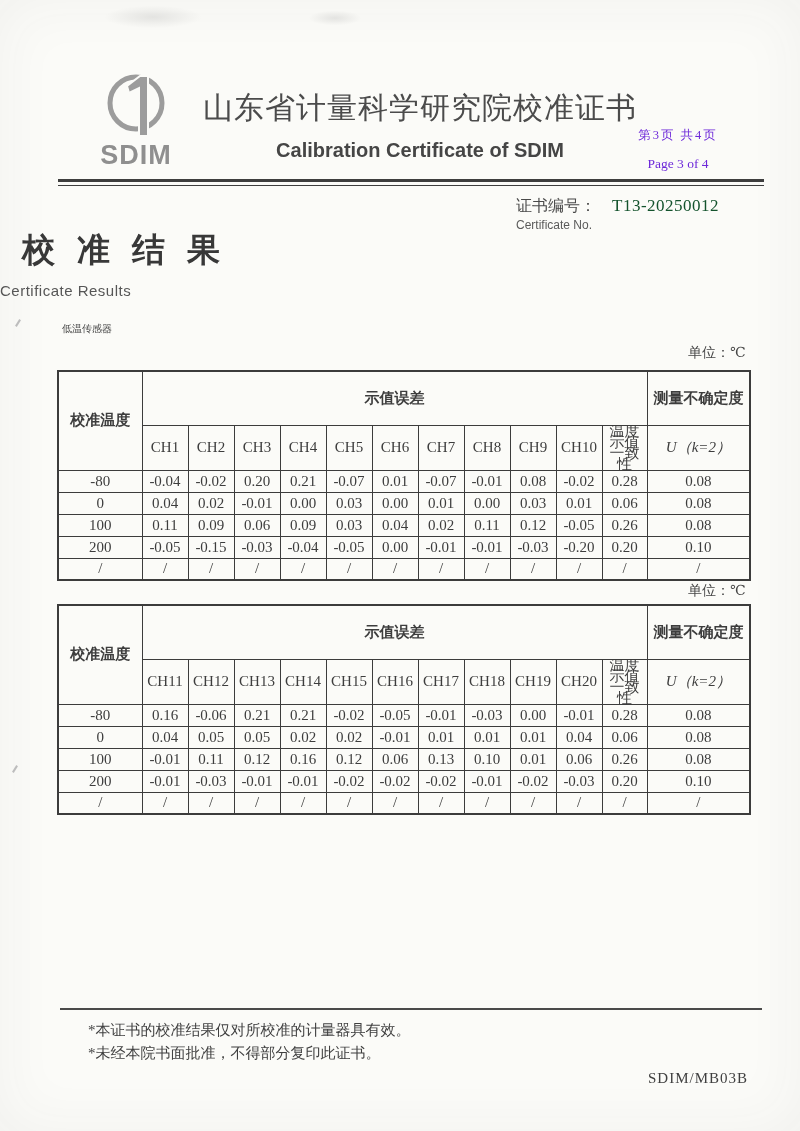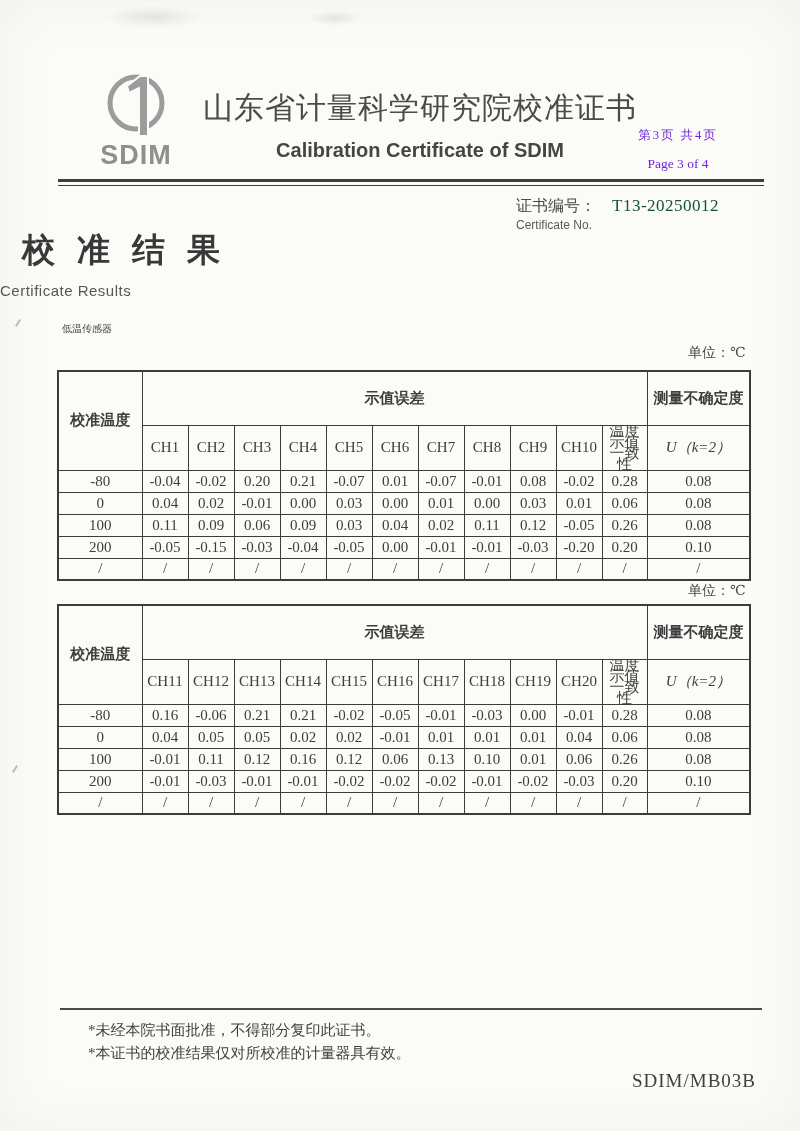--- a/index.html
+++ b/index.html
@@ -55,21 +55,21 @@
   tr.h2 { height:38px; }
   tr.dr { height:22px; }
   td.th { font-size:16px; font-weight:600; color:#333; }
   td.thu { font-size:15px; font-weight:600; color:#333; }
   td.cons { font-size:10px; line-height:11px; color:#4a4a4a; padding:0 1px; }
   td.uk { font-weight:400; font-style:italic; font-size:15px; }
 
   
   #foot-rule { position:absolute; left:60px; top:1008px; width:702px; height:2px; background:#4a4a4a; }
   #notes { position:absolute; left:88px; top:1019px; font-size:15px; line-height:23px; color:#3f3f3f; }
-  #doc-code { position:absolute; left:632px; top:1070px; font-size:19px; letter-spacing:1px; color:#3f3f3f; }
+  #doc-code { position:absolute; left:648px; top:1070px; font-size:15px; letter-spacing:1px; color:#3f3f3f; }
 </style>
 </head>
 <body>
 
 <div id="page">
 
   <div class="smudge" style="left:88px; top:2px; width:130px; height:30px;"></div>
   <div class="smudge" style="left:300px; top:8px; width:70px; height:20px;"></div>
   <div class="tick" style="left:14px; top:322px;"></div>
   <div class="tick" style="left:11px; top:768px;"></div>
@@ -334,18 +334,18 @@
       <td>/</td>
       <td>/</td>
       <td>/</td>
       <td>/</td>
     </tr>
   </tbody>
     </table>
 
   <div id="foot-rule"></div>
   <div id="notes">
+    <div>*本证书的校准结果仅对所校准的计量器具有效。</div>
     <div>*未经本院书面批准，不得部分复印此证书。</div>
-    <div>*本证书的校准结果仅对所校准的计量器具有效。</div>
   </div>
   <div id="doc-code">SDIM/MB03B</div>
 
 </div>
 
 </body></html>

